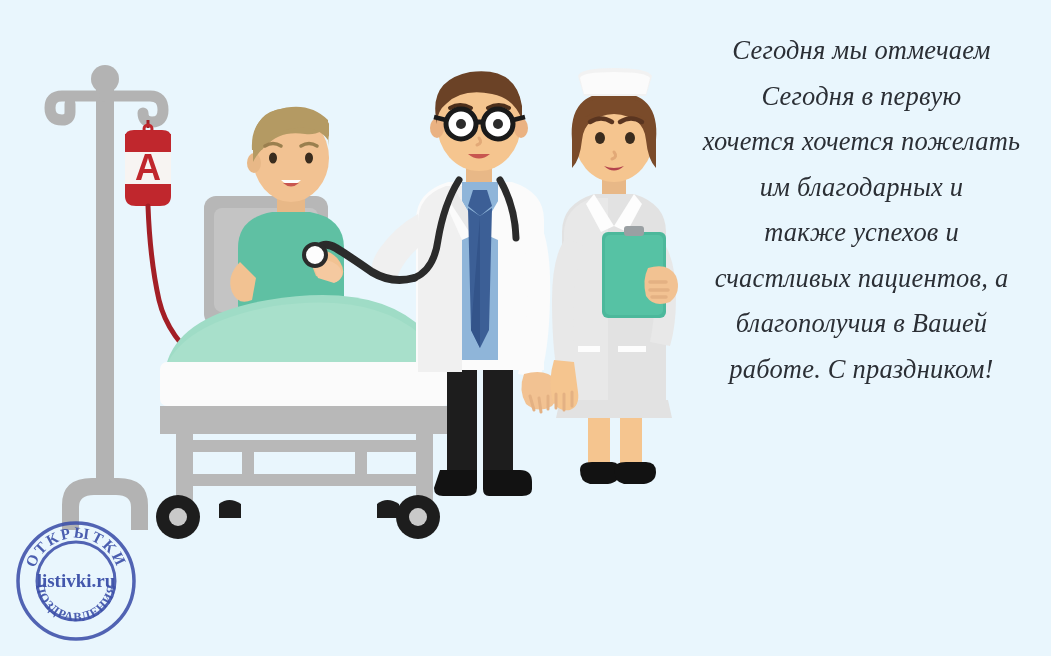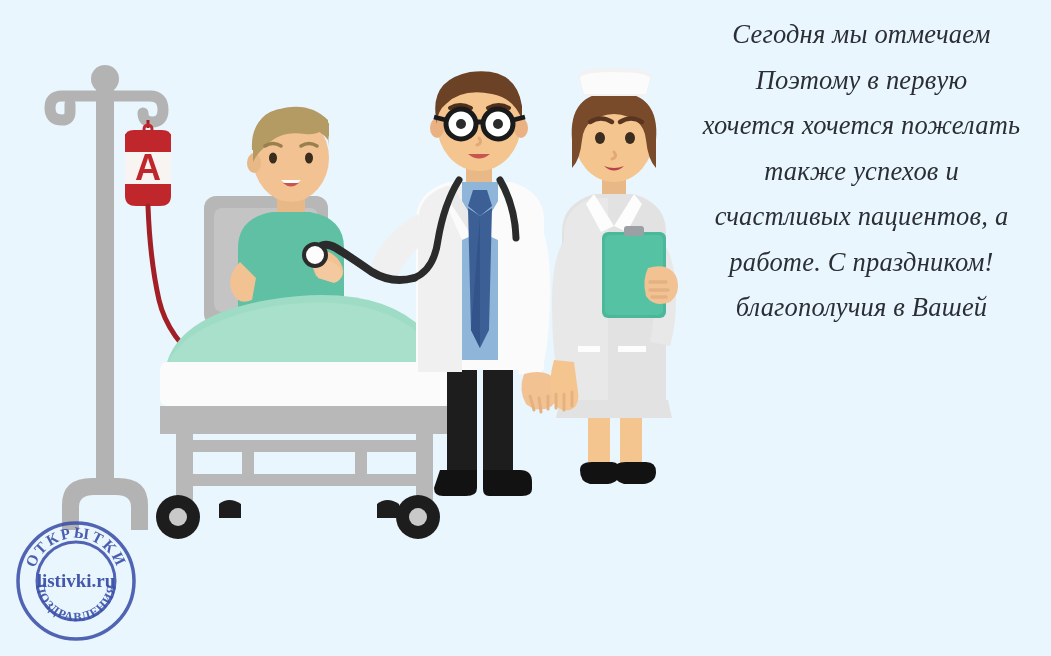--- a/index.html
+++ b/index.html
@@ -10,21 +10,21 @@
   }
   #card{
     position:relative;width:1051px;height:656px;
     background:#e9f6fd;
     overflow:hidden;
   }
   #illustration{
     position:absolute;left:0;top:0;width:700px;height:656px;
   }
   #greeting{
-    position:absolute;left:672px;top:12px;width:379px;height:600px;
+    position:absolute;left:672px;top:28px;width:379px;height:600px;
     display:flex;flex-direction:column;align-items:center;justify-content:flex-start;
     text-align:center;
   }
   #greeting .line{
     font-family:"Liberation Serif", serif;
     font-style:italic;
     font-size:26.5px;
     line-height:45.5px;
     color:#2b2f35;
     white-space:nowrap;
@@ -258,26 +258,27 @@
 
         <path d="M614 152 q4 5 -2 7" stroke="#e2a977" stroke-width="3" fill="none" stroke-linecap="round"></path>
 
         <path d="M604 166 Q614 175 624 166 Q614 170 604 166 Z" fill="#b4434d"></path>
       </g>
     </svg>
   </div>
 
   <div id="greeting">
     <div class="line nosel">Сегодня мы отмечаем</div>
-    <div class="line nosel">Поэтому в первую</div>
+    <div class="line nosel">Сегодня в первую</div>
     <div class="line nosel">хочется хочется пожелать</div>
+    <div class="line nosel">им благодарных и</div>
     <div class="line nosel">также успехов и</div>
     <div class="line nosel">счастливых пациентов, а</div>
+    <div class="line nosel">благополучия в Вашей</div>
     <div class="line nosel">работе. С праздником!</div>
-    <div class="line nosel">благополучия в Вашей</div>
   </div>
 
   <div id="stamp">
     <svg viewBox="0 0 132 132" width="132" height="132" xmlns="http://www.w3.org/2000/svg">
       <defs>
         <path id="arcTop" d="M 23 66 A 43 43 0 0 1 109 66"></path>
         <path id="arcBottom" d="M 26 66 A 40 40 0 0 0 106 66"></path>
       </defs>
       <circle cx="66" cy="66" r="58" fill="none" stroke="#3b4fa8" stroke-width="3.5" opacity="0.88"></circle>
       <circle cx="66" cy="66" r="39" fill="none" stroke="#3b4fa8" stroke-width="3" opacity="0.88"></circle>

